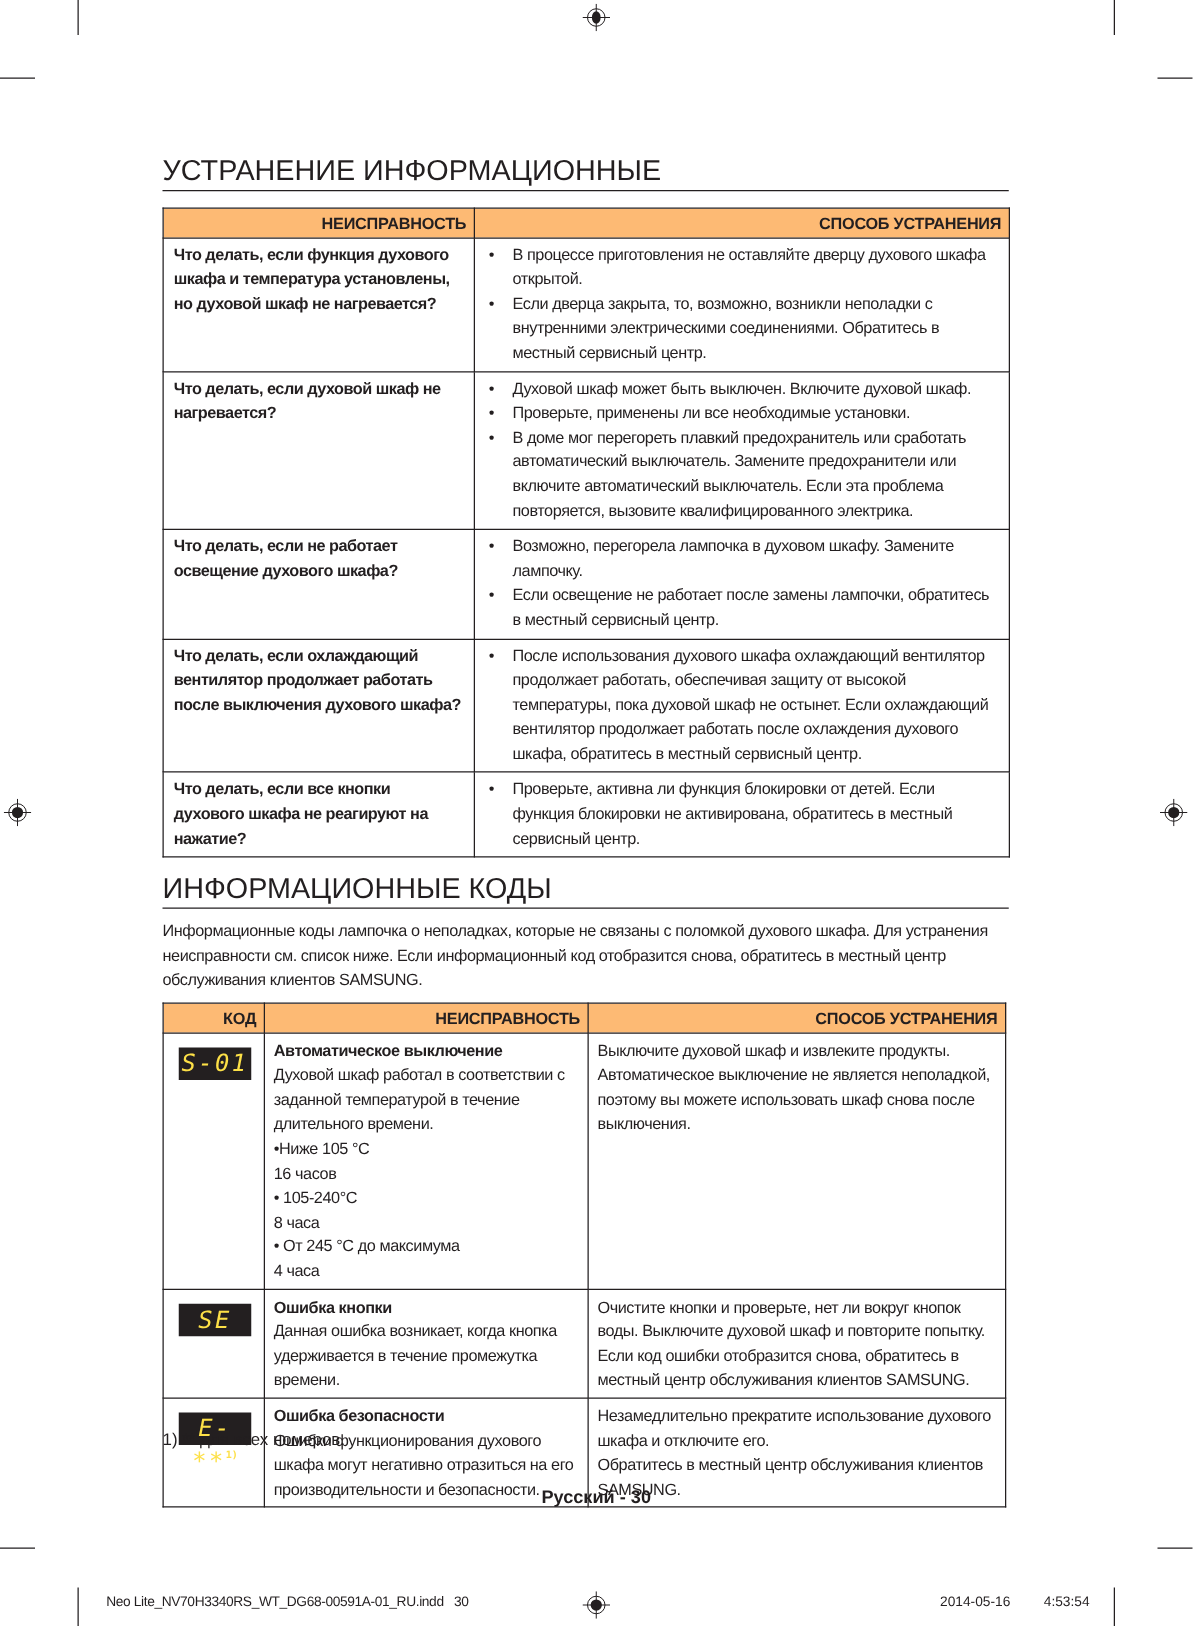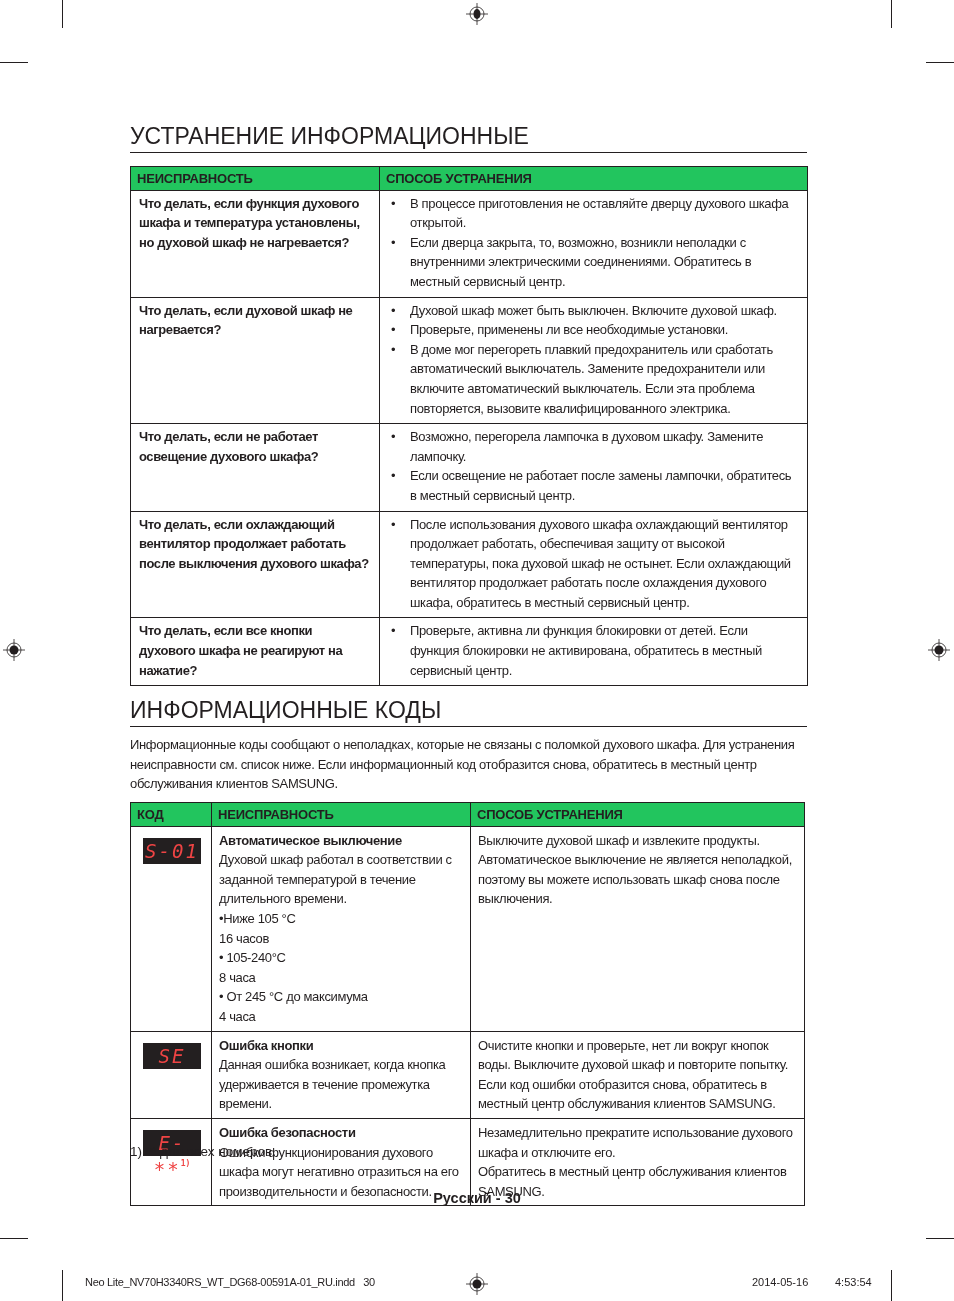--- a/index.html
+++ b/index.html
@@ -14,39 +14,39 @@
   .h1 {
     position: absolute; left: 130px; width: 677px;
     font-size: 23px; font-weight: normal; letter-spacing: 0px;
     border-bottom: 1px solid #231f20; padding-bottom: 3px; line-height: 26px;
   }
   #title1 { top: 123px; }
   #title2 { top: 697px; }
 
   table { border-collapse: collapse; position: absolute; table-layout: fixed; }
   td, th { border: 1px solid #231f20; vertical-align: top; font-size: 13px; line-height: 19.6px; }
-  th { background: #22c55e; font-weight: bold; font-size: 13px; text-align: left; padding: 2px 6px 1px; letter-spacing: -0.2px; }
+  th { background: #fdba74; font-weight: bold; font-size: 13px; text-align: right; padding: 2px 6px 1px; letter-spacing: -0.2px; }
   td { padding: 3px 8px 5px 8px; letter-spacing: -0.35px; }
 
   #t1 { left: 130px; top: 166px; width: 678px; }
   #t1 td.q { font-weight: bold; width: 236px; letter-spacing: -0.4px; }
   ul.bul { list-style: none; margin: 0; padding: 0; }
   ul.bul li { position: relative; padding-left: 22px; }
   ul.bul li::before { content: "•"; position: absolute; left: 3px; top: 0; }
 
   .intro {
     position: absolute; left: 130px; top: 735px; width: 680px;
     font-size: 13px; line-height: 19.5px; letter-spacing: -0.35px;
   }
 
   #t2 { left: 130px; top: 802px; width: 675px; }
   #t2 td { padding: 4px 7px 4px 7px; }
   #t2 td.code { width: 66px; padding: 11px 6px 4px 12px; }
   .lcd {
-    display: inline-block; background: #231f20; color: #ef4444;
+    display: inline-block; background: #231f20; color: #fde047;
     font-family: "DejaVu Sans Mono", monospace; font-style: italic;
     font-size: 19px; line-height: 26px; height: 26px; width: 58px;
     text-align: center; letter-spacing: 2px; font-weight: normal;
   }
   .lcd sup { font-size: 8px; font-style: normal; font-weight: bold; letter-spacing: 0; vertical-align: top; position: relative; top: -5px; }
   .sub-title { font-weight: bold; }
   .tm { display: flex; justify-content: space-between; flex-direction: column; }
   .tm span:last-child { width: 52px; }
 
   .footnote {
@@ -156,21 +156,21 @@
       <td>
         <ul class="bul">
           <li>Проверьте, активна ли функция блокировки от детей. Если функция блокировки не активирована, обратитесь в местный сервисный центр.</li>
         </ul>
       </td>
     </tr>
   </tbody>
 </table>
 
 <div class="h1" id="title2">ИНФОРМАЦИОННЫЕ КОДЫ</div>
-<div class="intro">Информационные коды сообщают о неполадках, которые не связаны с поломкой духового шкафа. Для устранения неисправности см. список ниже. Если информационный код отобразится снова, обратитесь в местный центр обслуживания клиентов SAMSUNG.</div>
+<div class="intro">Информационные коды лампочка о неполадках, которые не связаны с поломкой духового шкафа. Для устранения неисправности см. список ниже. Если информационный код отобразится снова, обратитесь в местный центр обслуживания клиентов SAMSUNG.</div>
 
 <table id="t2">
   <thead>
     <tr>
       <th style="width:68px">КОД</th>
       <th style="width:246px">НЕИСПРАВНОСТЬ</th>
       <th>СПОСОБ УСТРАНЕНИЯ</th>
     </tr>
   </thead>
   <tbody>

